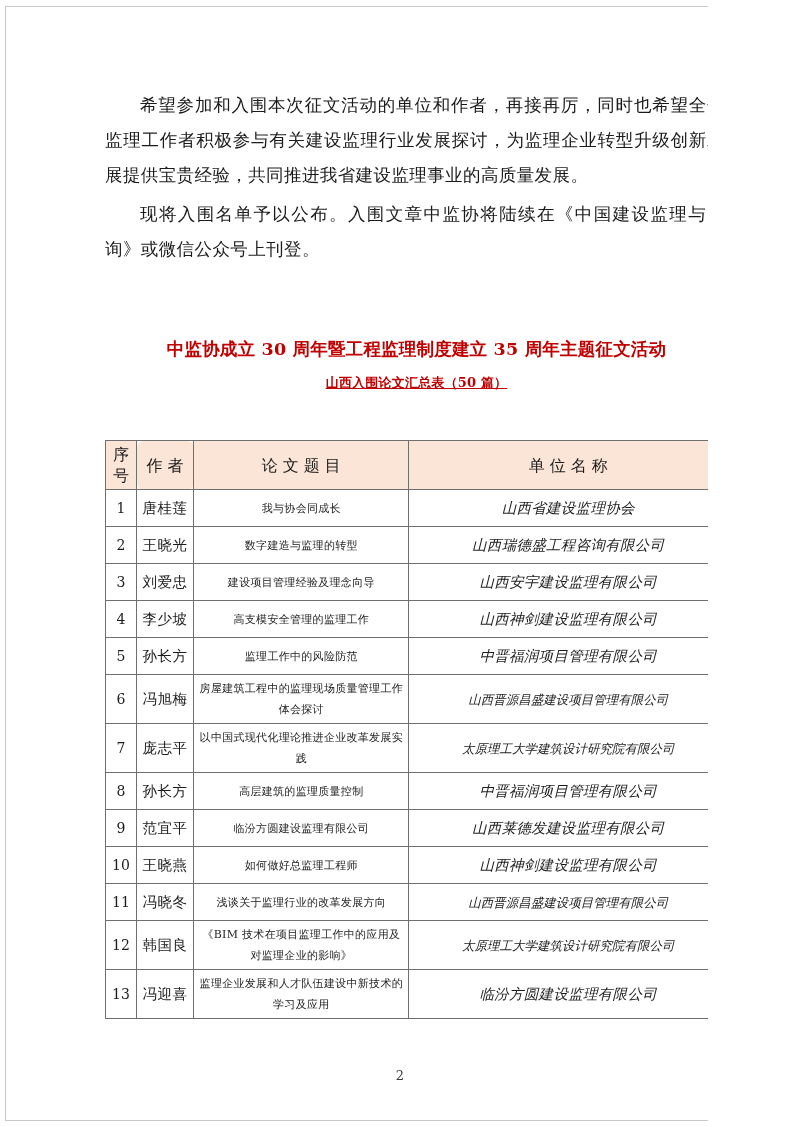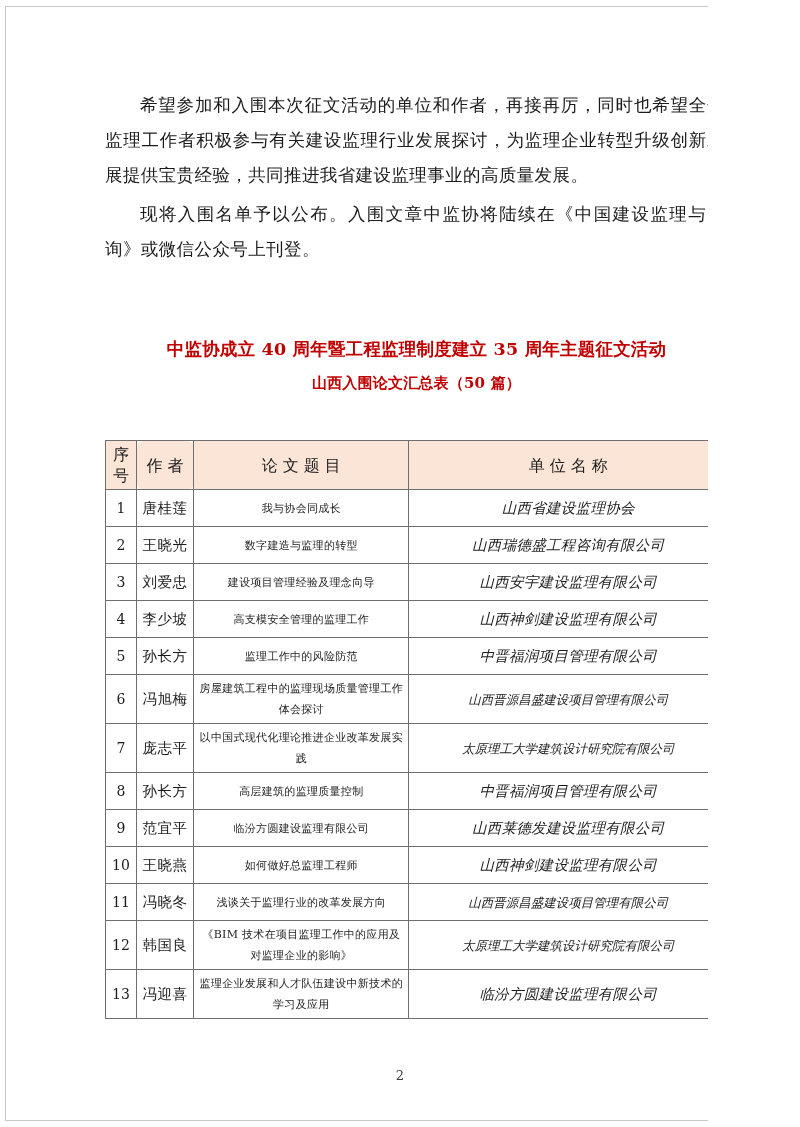--- a/index.html
+++ b/index.html
@@ -54,21 +54,21 @@
   }
   .headline {
     color: #c00000;
     font-family: "DejaVu Serif", "Liberation Serif", serif;
     font-weight: bold;
     font-size: 17.5px;
     line-height: 34px;
     letter-spacing: 0.2px;
     white-space: nowrap;
   }
-  .headline-2 { font-size: 15px; }
+  .headline-2 { font-size: 13px; text-decoration: underline; }
 
   
   .tbl-wrap {
     position: absolute;
     top: 420px;
     left: 105px;
     width: 623px;
   }
   table.doc-table {
     border-collapse: collapse;
@@ -137,21 +137,21 @@
 <div class="page">
 
   <div class="page-frame"></div>
 
   <div id="para-block">
     <p class="para" id="para-1">希望参加和入围本次征文活动的单位和作者，再接再厉，同时也希望全体监理工作者积极参与有关建设监理行业发展探讨，为监理企业转型升级创新发展提供宝贵经验，共同推进我省建设监理事业的高质量发展。</p>
     <p class="para" id="para-2">现将入围名单予以公布。入围文章中监协将陆续在《中国建设监理与咨询》或微信公众号上刊登。</p>
   </div>
 
   <div class="headline-wrap">
-    <div class="headline">中监协成立 40 周年暨工程监理制度建立 35 周年主题征文活动</div>
+    <div class="headline">中监协成立 30 周年暨工程监理制度建立 35 周年主题征文活动</div>
     <div class="headline headline-2">山西入围论文汇总表（50 篇）</div>
   </div>
 
   <div class="tbl-wrap">
     <table class="doc-table">
       <colgroup>
         <col class="c-no">
           <col class="c-author">
           <col class="c-title">
           <col class="c-unit">

